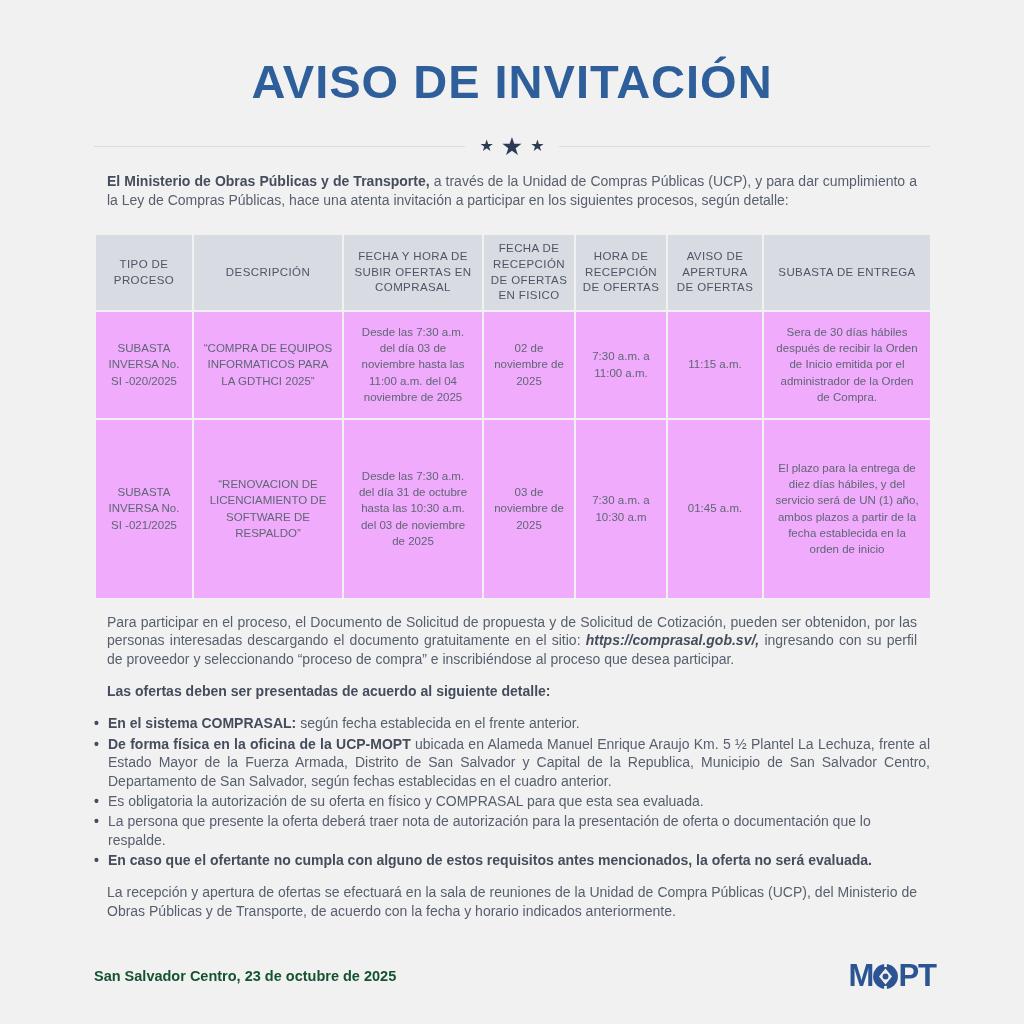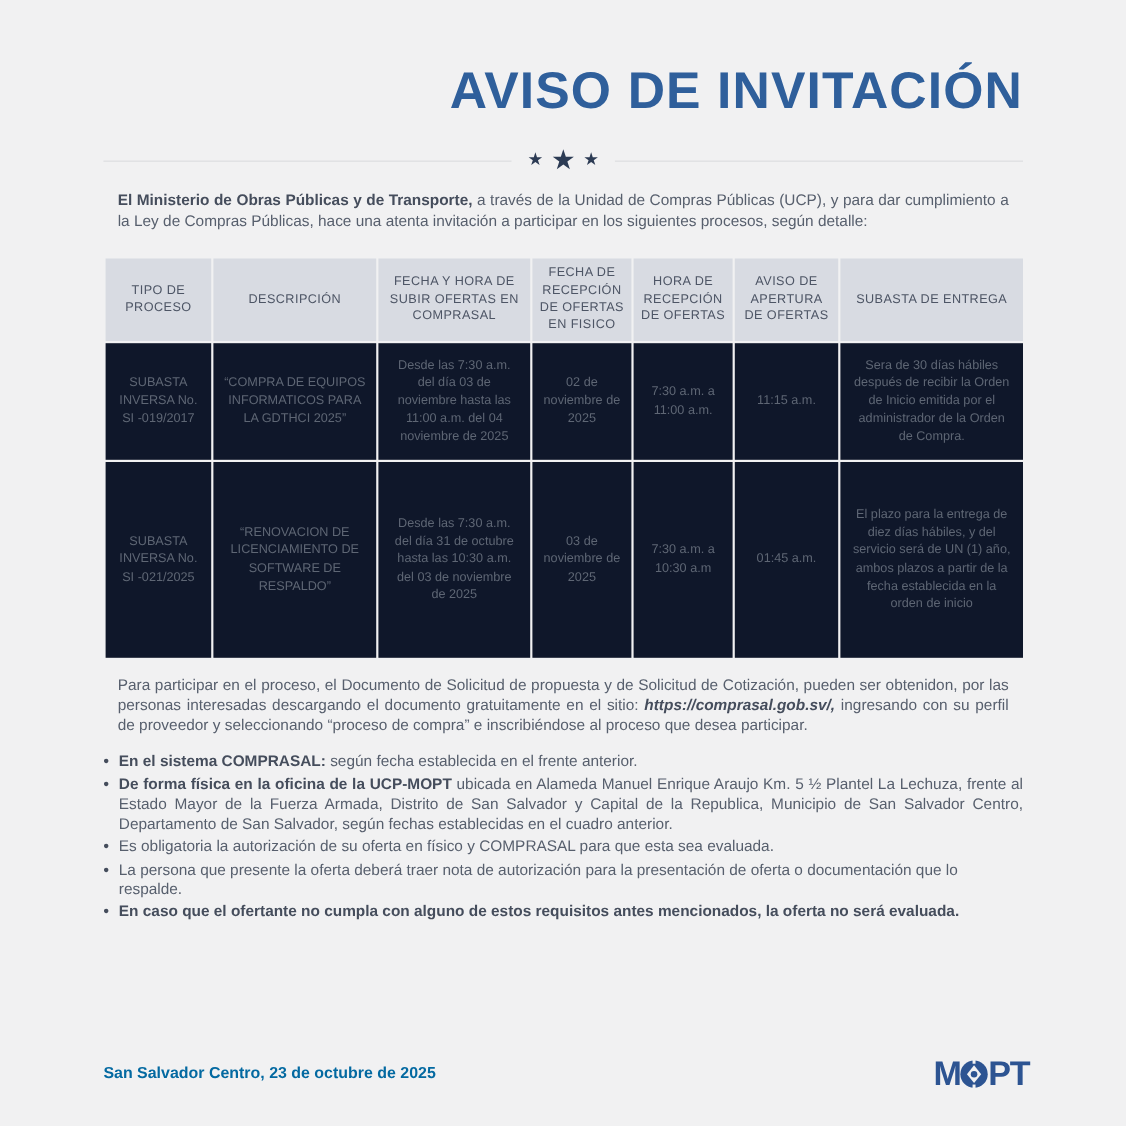--- a/index.html
+++ b/index.html
@@ -7,21 +7,21 @@
     width: 1024px; height: 1024px;
     overflow: hidden;
     background: #f1f1f2;
     font-family: "Liberation Sans", "DejaVu Sans", sans-serif;
     color: #575f6d;
   }
   .page { position: relative; width: 1024px; height: 1024px; padding: 0 94px; box-sizing: border-box; }
 
   h1.title {
     margin: 0; padding-top: 56px;
-    text-align: right;
+    text-align: center;
     font-size: 47px; line-height: 1.1;
     font-weight: 800; letter-spacing: 1px;
     color: #2f5f9b;
   }
 
   .divider { margin-top: 26px; display: flex; align-items: center; }
   .divider .line { flex: 1; height: 1px; background: #dbdcdf; }
   .divider .stars { display: flex; align-items: center; gap: 7px; margin: 0 14px; color: #2c3b54; }
   .divider .star-small { font-size: 16px; line-height: 1; }
   .divider .star-big   { font-size: 25px; line-height: 1; }
@@ -43,21 +43,21 @@
     background: #d8dbe2;
     color: #4d5565;
     font-size: 11.5px; font-weight: normal;
     letter-spacing: 0.4px;
     line-height: 1.35;
     text-align: center; vertical-align: middle;
     padding: 6px 6px;
     height: 50px;
   }
   table.process td {
-    background: #0f172a;
+    background: #f0abfc;
     color: #5e6674;
     font-size: 11.5px; line-height: 1.4;
     text-align: center; vertical-align: middle;
     padding: 8px 9px;
   }
   table.process tbody tr:nth-child(1) td { height: 90px; }
   table.process tbody tr:nth-child(2) td { height: 162px; }
 
   .para-block { margin-top: 19px; }
   .heading { margin-top: 14px; font-weight: bold; color: #454d5c; }
@@ -66,21 +66,21 @@
   .bullet { display: flex; font-size: 14px; line-height: 1.32; margin-top: 2px; }
   .bullet .dot { width: 14px; flex: 0 0 14px; font-weight: bold; color: #454d5c; }
   .bullet .content { flex: 1; }
 
   .closing { margin-top: 11px; }
 
   .footer {
     position: absolute; left: 94px; right: 88px; bottom: 30px;
     display: flex; justify-content: space-between; align-items: center;
   }
-  .footer .date { font-weight: bold; font-size: 14.5px; color: #0369a1; }
+  .footer .date { font-weight: bold; font-size: 14.5px; color: #14532d; }
   .logo {
     display: flex; align-items: center;
     font-weight: 800; font-size: 31px; letter-spacing: -1px;
     color: #2d5492;
   }
   .logo svg { width: 27px; height: 27px; margin: 0 -1px; }
 </style>
 </head>
 <body>
 
@@ -116,21 +116,21 @@
           <th>DESCRIPCIÓN</th>
           <th>FECHA Y HORA DE SUBIR OFERTAS EN COMPRASAL</th>
           <th>FECHA DE RECEPCIÓN DE OFERTAS EN FISICO</th>
           <th>HORA DE RECEPCIÓN DE OFERTAS</th>
           <th>AVISO DE APERTURA DE OFERTAS</th>
           <th>SUBASTA DE ENTREGA</th>
         </tr>
     </thead>
     <tbody>
         <tr>
-          <td>SUBASTA INVERSA No. SI -019/2017</td>
+          <td>SUBASTA INVERSA No. SI -020/2025</td>
           <td>“COMPRA DE EQUIPOS INFORMATICOS PARA LA GDTHCI 2025”</td>
           <td>Desde las 7:30 a.m. del día 03 de noviembre hasta las 11:00 a.m. del 04 noviembre de 2025</td>
           <td>02 de noviembre de 2025</td>
           <td>7:30 a.m. a 11:00 a.m.</td>
           <td>11:15 a.m.</td>
           <td>Sera de 30 días hábiles después de recibir la Orden de Inicio emitida por el administrador de la Orden de Compra.</td>
         </tr>
         <tr>
           <td>SUBASTA INVERSA No. SI -021/2025</td>
           <td>“RENOVACION DE LICENCIAMIENTO DE SOFTWARE DE RESPALDO”</td>
@@ -138,20 +138,21 @@
           <td>03 de noviembre de 2025</td>
           <td>7:30 a.m. a 10:30 a.m</td>
           <td>01:45 a.m.</td>
           <td>El plazo para la entrega de diez días hábiles, y del servicio será de UN (1) año, ambos plazos a partir de la fecha establecida en la orden de inicio</td>
         </tr>
       </tbody>
   </table>
 
   <p class="para para-block justify"><span>Para participar en el proceso, el Documento de Solicitud de propuesta y de Solicitud de Cotización, pueden ser obtenidon, por las personas interesadas descargando el documento gratuitamente en el sitio: </span><span class="b i">https://comprasal.gob.sv/,</span><span> ingresando con su perfil de proveedor y seleccionando “proceso de compra” e inscribiéndose al proceso que desea participar.</span></p>
 
+  <p class="para heading">Las ofertas deben ser presentadas de acuerdo al siguiente detalle:</p>
 
   <div class="bullets">
       <div class="bullet">
         <span class="dot">•</span>
         <span class="content"><span class="b">En el sistema COMPRASAL: </span><span>según fecha establecida en el frente anterior.</span></span>
       </div>
       <div class="bullet">
         <span class="dot">•</span>
         <span class="content justify"><span class="b">De forma física en la oficina de la UCP-MOPT </span><span>ubicada en Alameda Manuel Enrique Araujo Km. 5 ½ Plantel La Lechuza, frente al Estado Mayor de la Fuerza Armada, Distrito de San Salvador y Capital de la Republica, Municipio de San Salvador Centro, Departamento de San Salvador, según fechas establecidas en el cuadro anterior.</span></span>
       </div>
@@ -162,20 +163,21 @@
       <div class="bullet">
         <span class="dot">•</span>
         <span class="content"><span>La persona que presente la oferta deberá traer nota de autorización para la presentación de oferta o documentación que lo respalde.</span></span>
       </div>
       <div class="bullet">
         <span class="dot">•</span>
         <span class="content"><span class="b">En caso que el ofertante no cumpla con alguno de estos requisitos antes mencionados, la oferta no será evaluada.</span></span>
       </div>
     </div>
 
+  <p class="para closing justify">La recepción y apertura de ofertas se efectuará en la sala de reuniones de la Unidad de Compra Públicas (UCP), del Ministerio de Obras Públicas y de Transporte, de acuerdo con la fecha y horario indicados anteriormente.</p>
 
   <div class="footer">
     <div class="date">San Salvador Centro, 23 de octubre de 2025</div>
     <div class="logo">
       <span>M</span>
       <svg viewBox="0 0 100 100" aria-hidden="true">
         <circle cx="50" cy="50" r="46" fill="#2d5492"></circle>
         <path d="M50 20 L74 50 L50 80 L26 50 Z" fill="#f1f1f2"></path>
         <rect x="45" y="0" width="10" height="15" fill="#f1f1f2"></rect>
         <rect x="45" y="85" width="10" height="15" fill="#f1f1f2"></rect>

